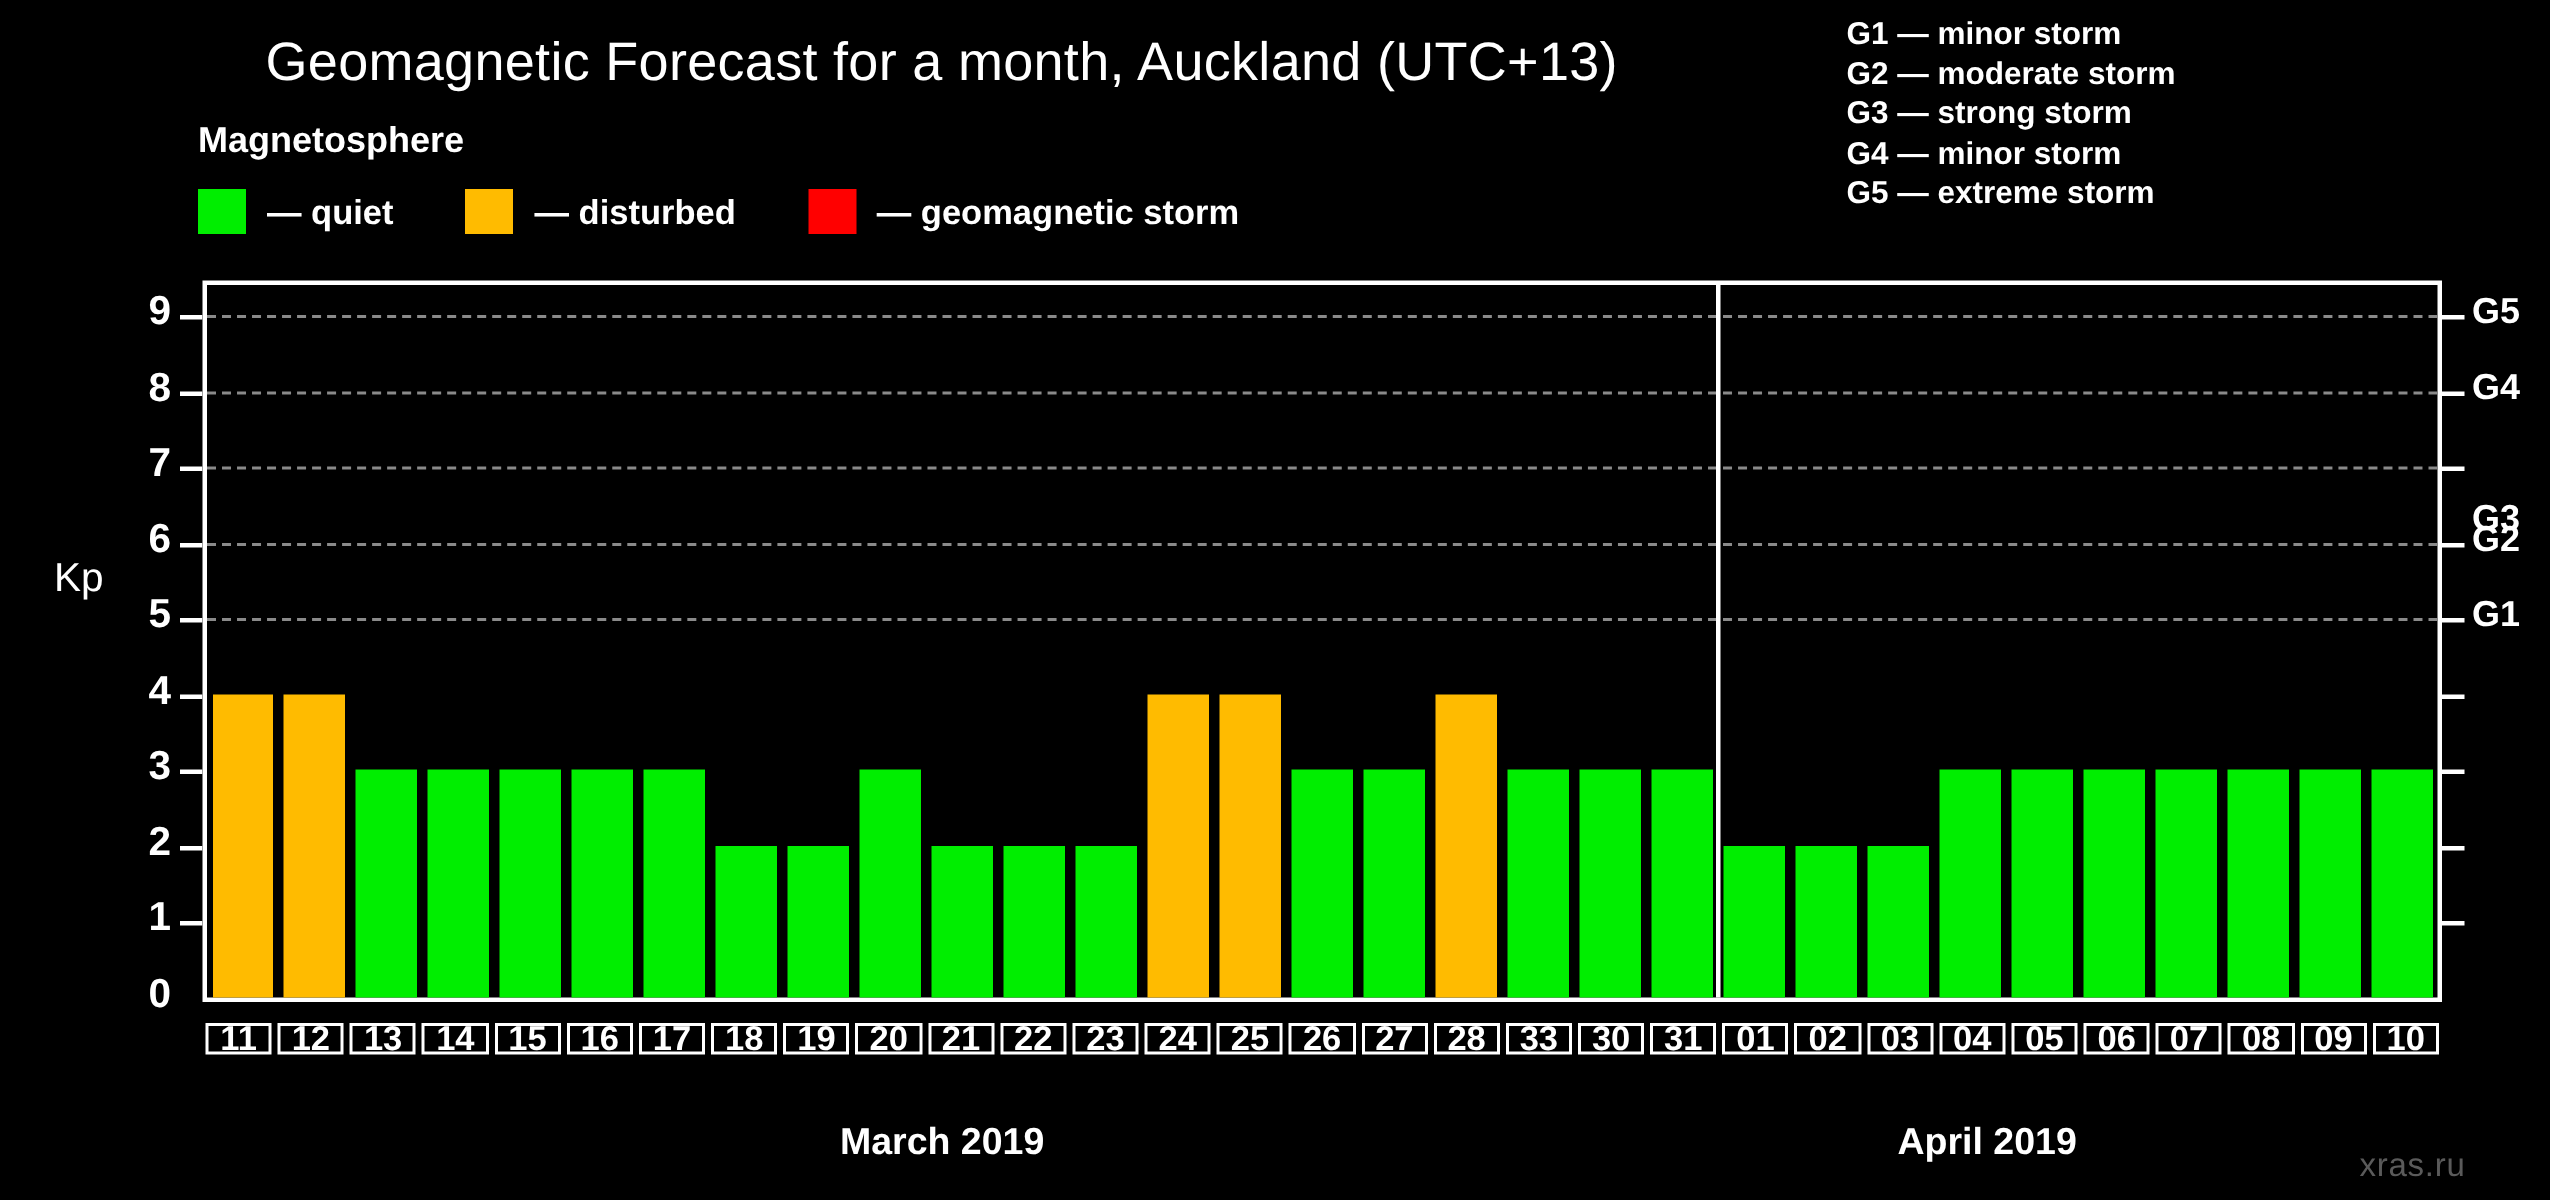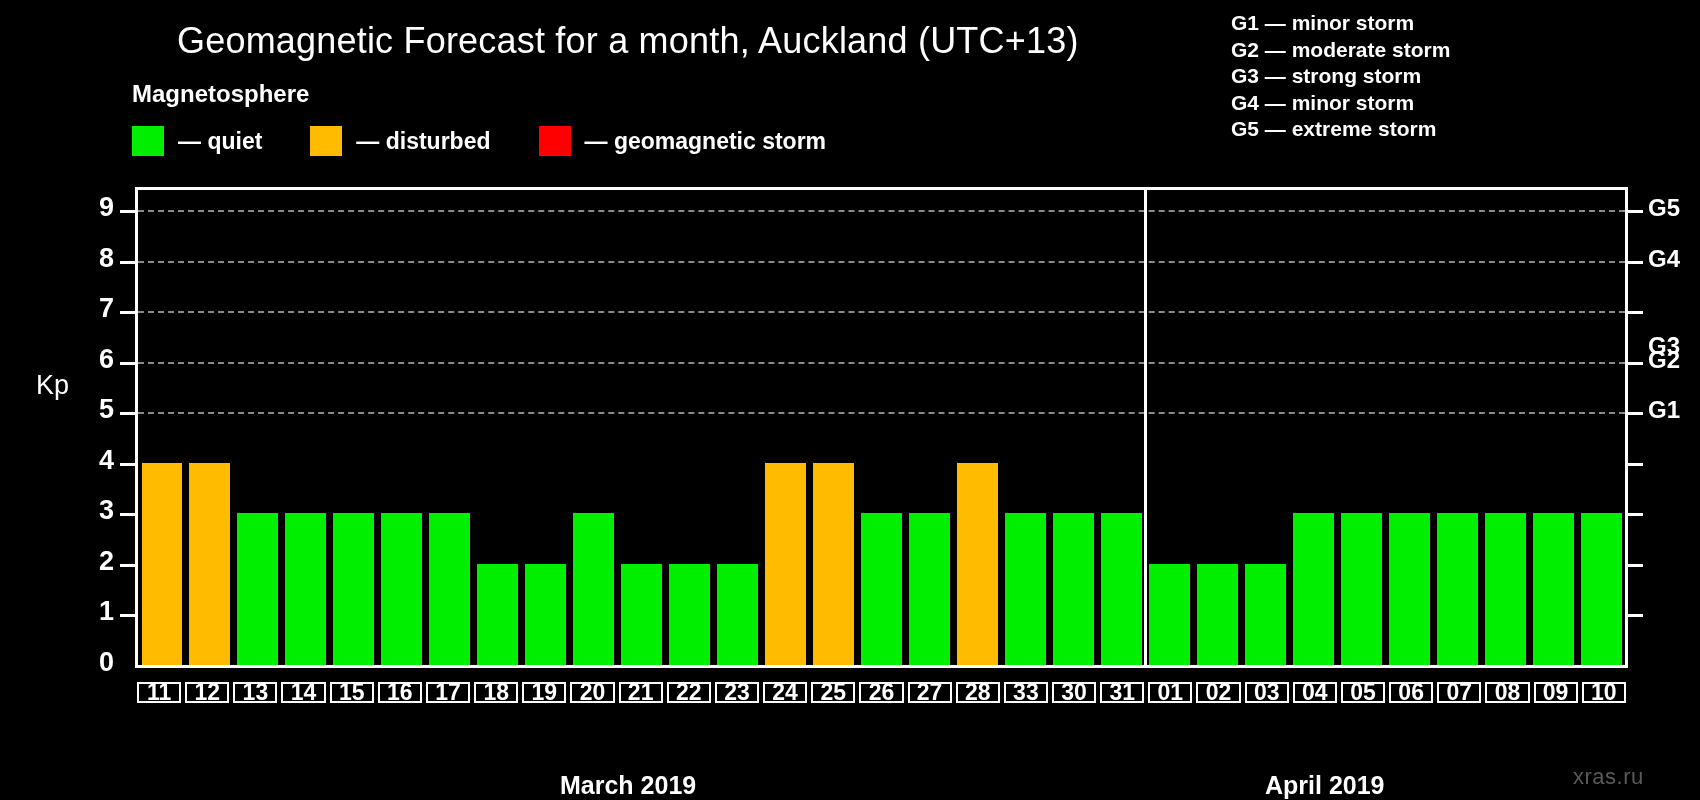--- a/index.html
+++ b/index.html
@@ -50,21 +50,21 @@
 
   
   #dates{position:absolute;left:135px;top:672px;width:1493px;height:40px;
          display:flex;}
   .dcell{flex:1 1 0;display:flex;align-items:center;justify-content:center;}
   .dbox{width:calc(100% - 4px);height:21px;border:2px solid #fff;box-sizing:border-box;
         display:flex;align-items:center;justify-content:center;
         font-size:23px;font-weight:bold;background:#000;}
 
   
-  .month{position:absolute;top:747px;font-size:25px;font-weight:bold;white-space:nowrap;margin-top:24px;}
+  .month{position:absolute;top:747px;font-size:25px;font-weight:bold;white-space:nowrap;}
   #m-mar{left:560px;}
   #m-apr{left:1265px;}
 
   .watermark{position:absolute;left:1573px;top:764px;font-size:22px;font-weight:normal;
              color:#5a5a5a;letter-spacing:.5px;}
 </style>
 </head>
 <body>
 
 <div id="stage">

